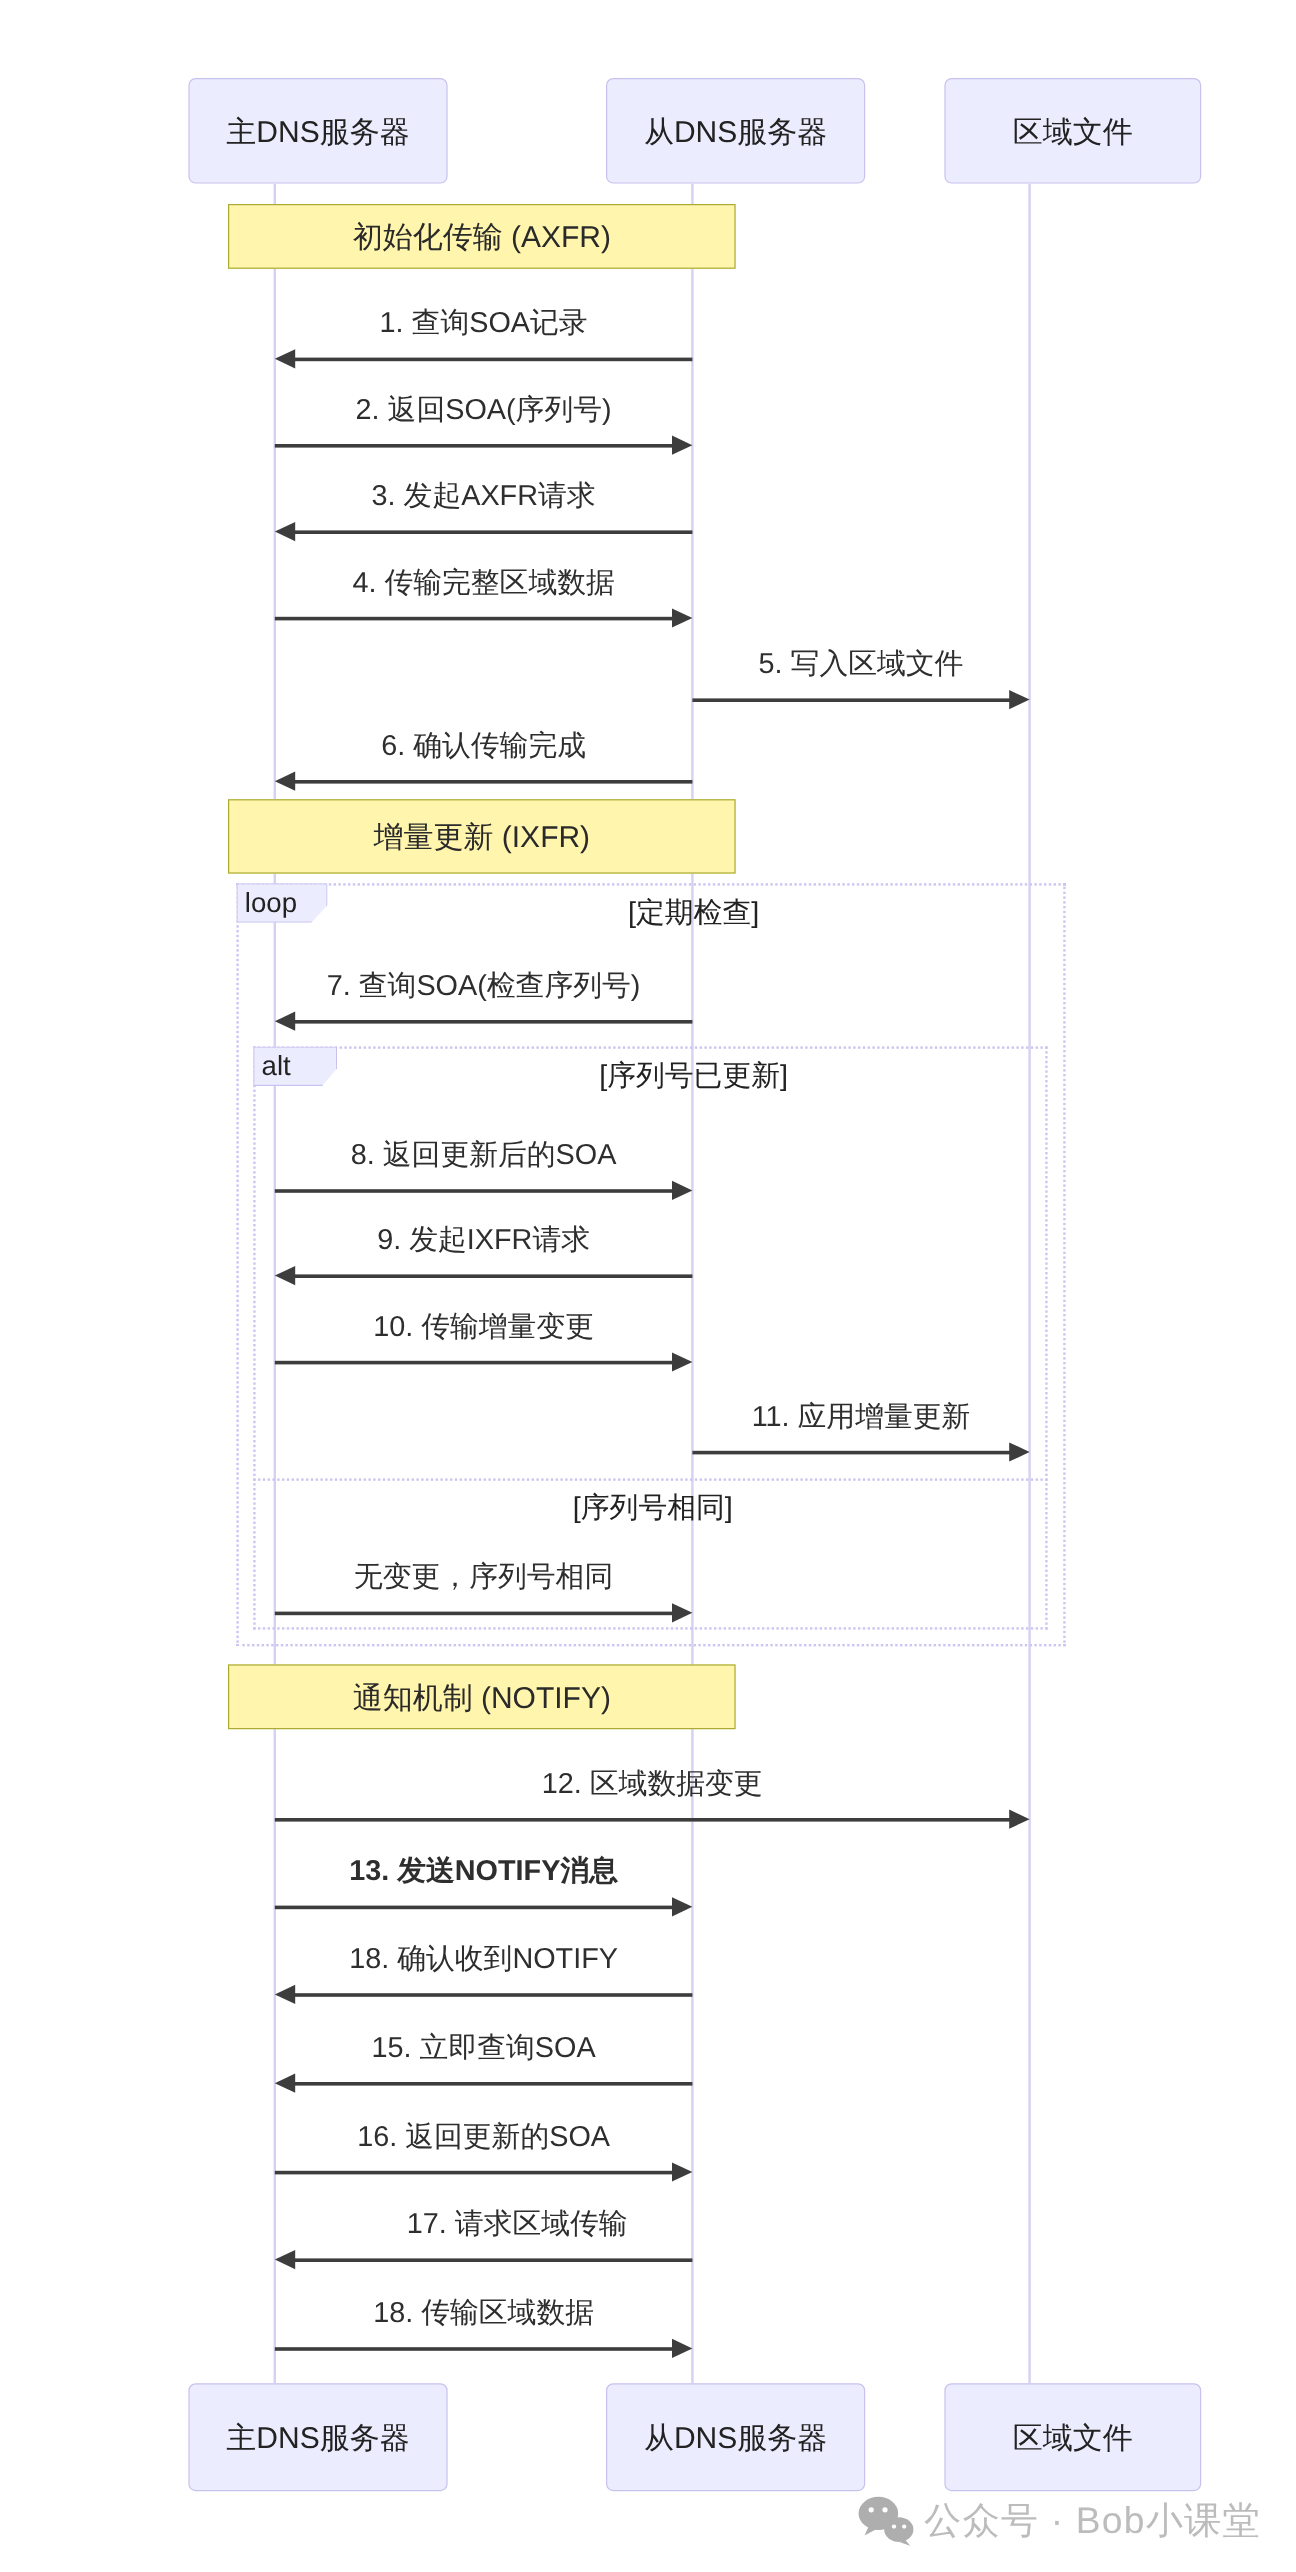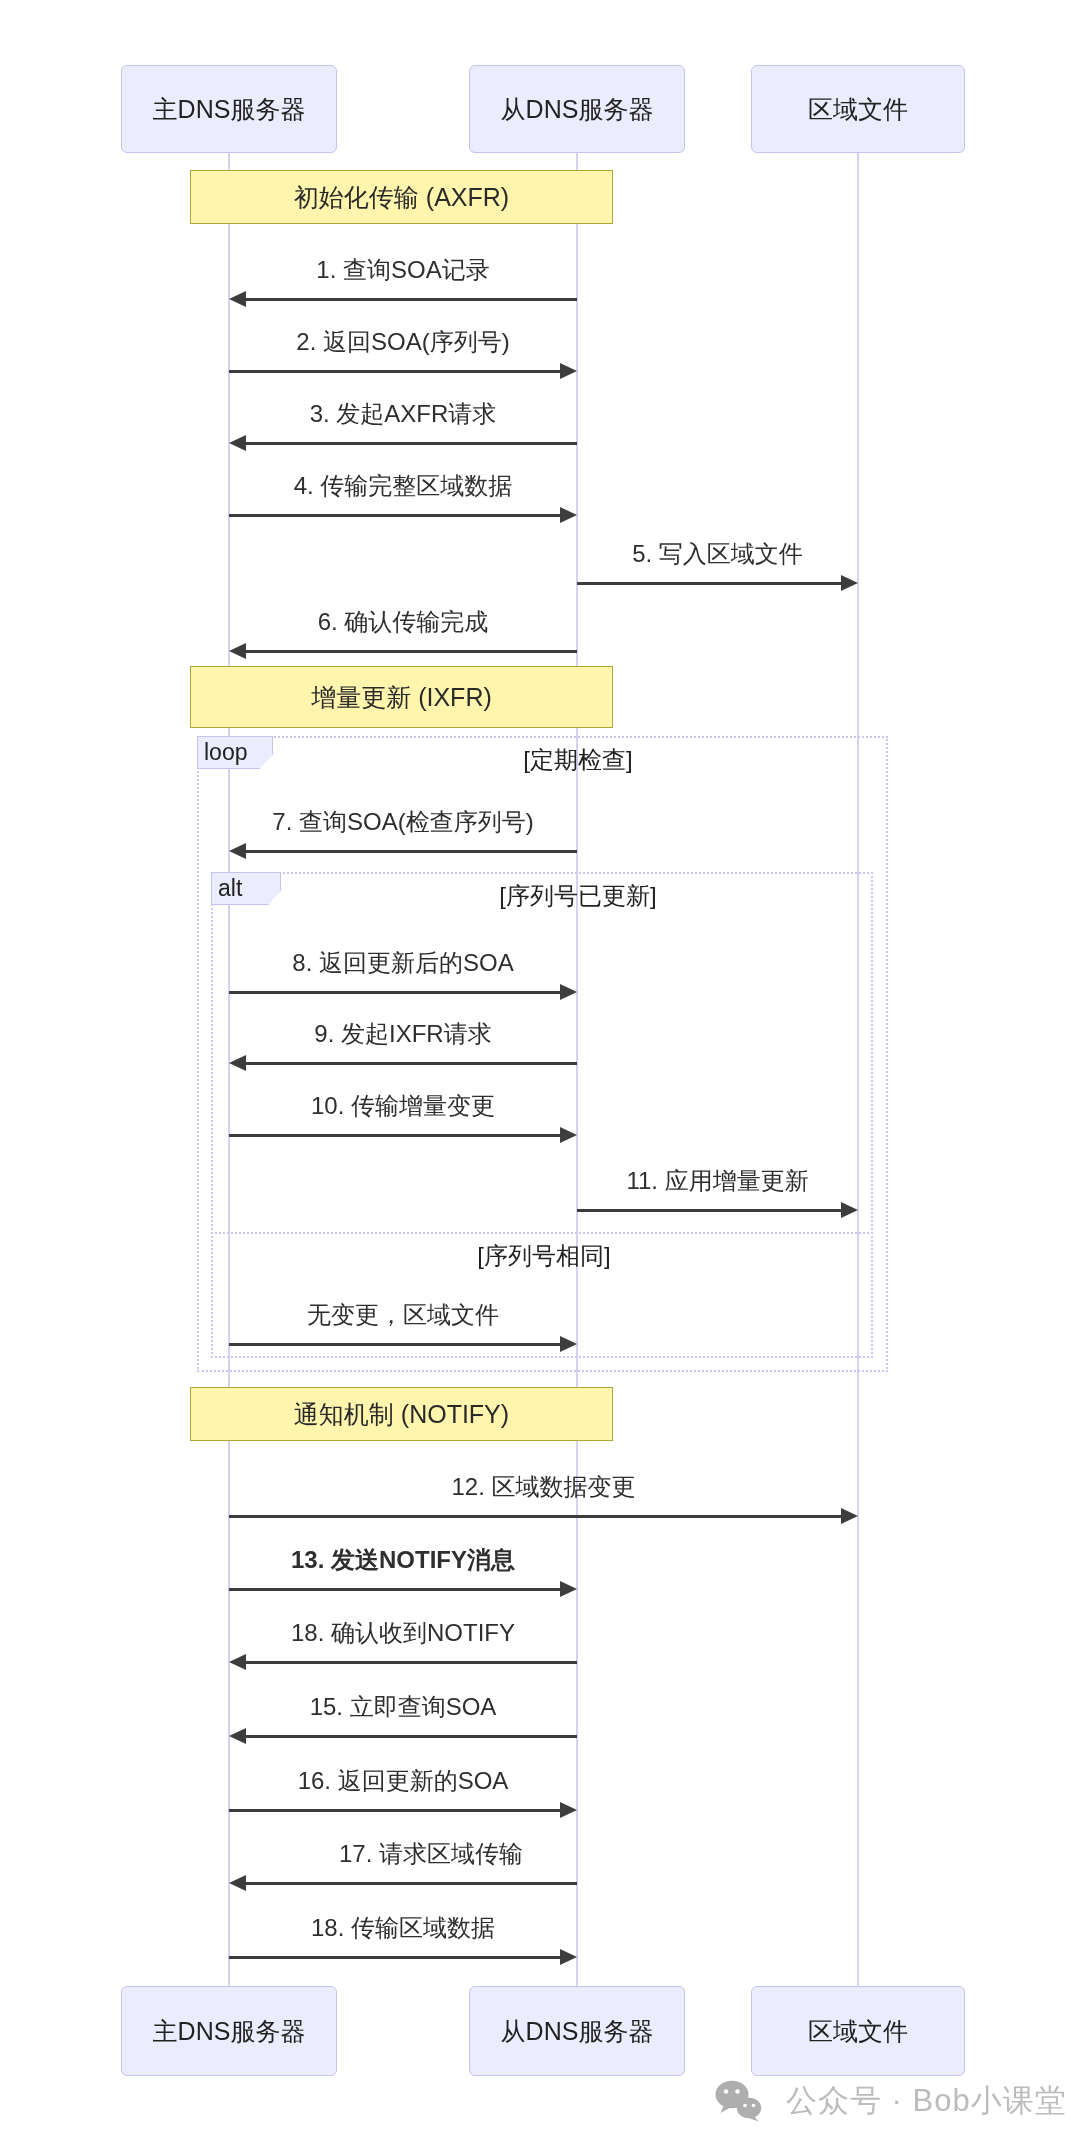--- a/index.html
+++ b/index.html
@@ -6,21 +6,21 @@
   #stage{
     position:relative;width:1080px;height:2143px;background:#ffffff;overflow:hidden;
     font-family:"Liberation Sans", sans-serif;color:#2e2e2e;
   }
   .actor-box{
     position:absolute;box-sizing:border-box;
     background:var(--c-actor-fill,#ECECFF);
     border:1.5px solid var(--c-actor-border,#c8c2ee);
     border-radius:6px;
     display:flex;align-items:center;justify-content:center;
-    font-size:25px;color:#222;
+    font-size:25px;color:#222;margin-left:36px;
   }
   .lifeline{
     position:absolute;width:2px;
     background:var(--c-lifeline,#d8d0f2);
     z-index:1;
   }
   .section-banner{
     position:absolute;box-sizing:border-box;
     background:var(--c-section-fill,#FFF5AD);
     border:1.5px solid var(--c-section-border,#AAAA33);
@@ -57,21 +57,21 @@
     position:absolute;height:3px;
     background:var(--c-arrow,#3d3d3d);z-index:4;
   }
   .msg-head{
     position:absolute;width:0;height:0;z-index:4;
     border-top:8px solid transparent;border-bottom:8px solid transparent;
   }
   .msg-head.right{border-left:17px solid var(--c-arrow,#3d3d3d);}
   .msg-head.left{border-right:17px solid var(--c-arrow,#3d3d3d);}
   #watermark{
-    position:absolute;left:714px;top:2080px;display:flex;align-items:center;gap:24px;
+    position:absolute;left:714px;top:2080px;display:flex;align-items:center;gap:8px;
     z-index:5;
   }
   #watermark-text{
     font-size:31px;color:var(--c-watermark,#bcbcbc);letter-spacing:1px;white-space:nowrap;
   }
 </style>
 </head>
 <body>
 
 <div id="stage">
@@ -122,21 +122,21 @@
       <div class="msg-head right" style="left: 560px; top: 984px;"></div>
       <div class="msg-text" style="left: 229px; width: 348px; top: 1018px;">9. 发起IXFR请求</div>
       <div class="msg-line" style="left: 244px; top: 1062px; width: 333px;"></div>
       <div class="msg-head left" style="left: 229px; top: 1055px;"></div>
       <div class="msg-text" style="left: 229px; width: 348px; top: 1090px;">10. 传输增量变更</div>
       <div class="msg-line" style="left: 229px; top: 1134px; width: 333px;"></div>
       <div class="msg-head right" style="left: 560px; top: 1127px;"></div>
       <div class="msg-text" style="left: 577px; width: 281px; top: 1165px;">11. 应用增量更新</div>
       <div class="msg-line" style="left: 577px; top: 1209px; width: 266px;"></div>
       <div class="msg-head right" style="left: 841px; top: 1202px;"></div>
-      <div class="msg-text" style="left: 229px; width: 348px; top: 1299px;">无变更，区域文件</div>
+      <div class="msg-text" style="left: 229px; width: 348px; top: 1299px;">无变更，序列号相同</div>
       <div class="msg-line" style="left: 229px; top: 1343px; width: 333px;"></div>
       <div class="msg-head right" style="left: 560px; top: 1336px;"></div>
       <div class="msg-text" style="left: 229px; width: 629px; top: 1471px;">12. 区域数据变更</div>
       <div class="msg-line" style="left: 229px; top: 1515px; width: 614px;"></div>
       <div class="msg-head right" style="left: 841px; top: 1508px;"></div>
       <div class="msg-text" style="left: 229px; width: 348px; top: 1544px; font-weight: bold;">13. 发送NOTIFY消息</div>
       <div class="msg-line" style="left: 229px; top: 1588px; width: 333px;"></div>
       <div class="msg-head right" style="left: 560px; top: 1581px;"></div>
       <div class="msg-text" style="left: 229px; width: 348px; top: 1617px;">18. 确认收到NOTIFY</div>
       <div class="msg-line" style="left: 244px; top: 1661px; width: 333px;"></div>

